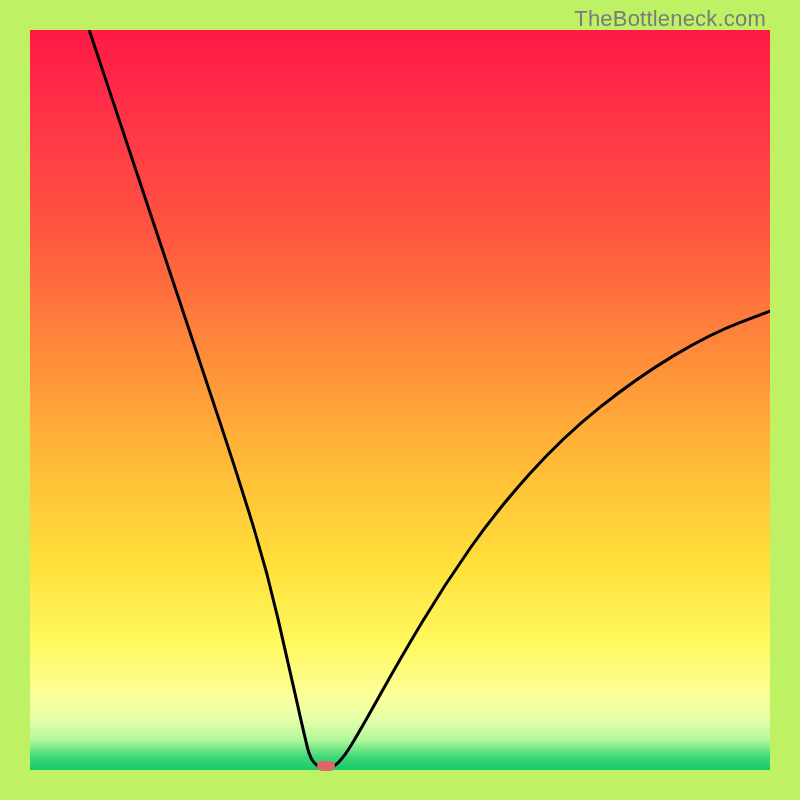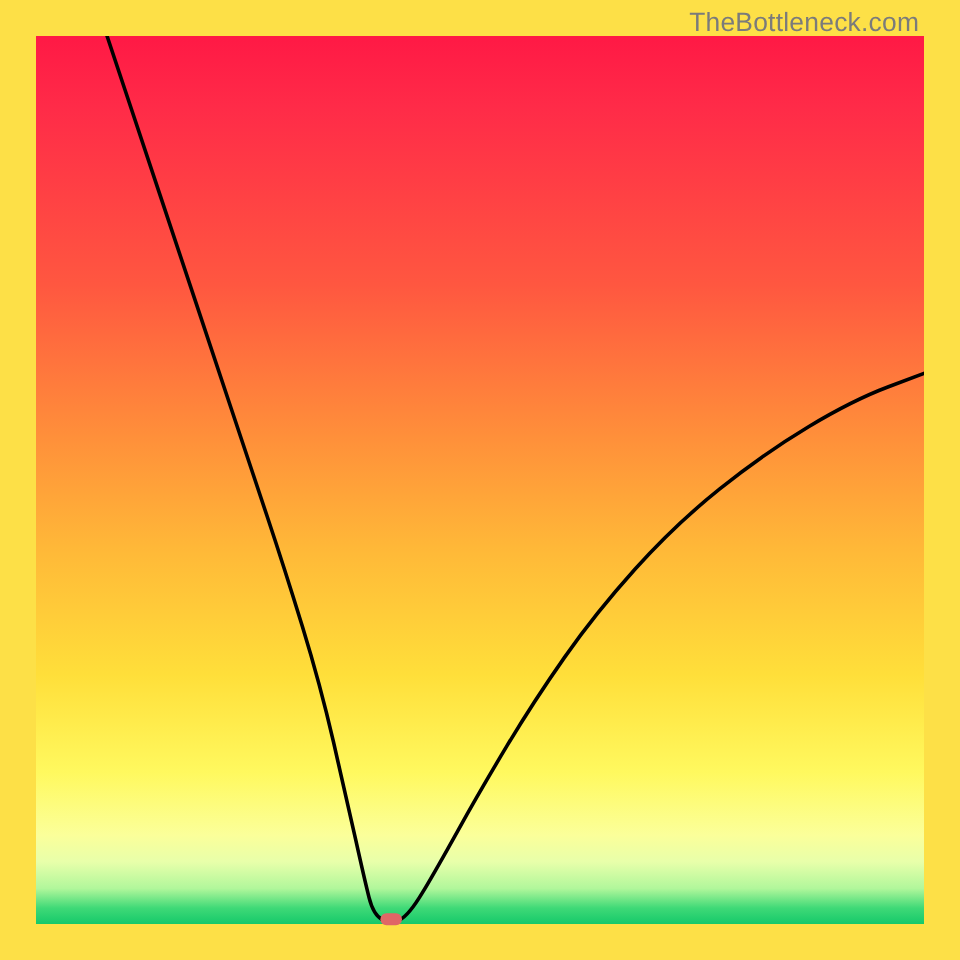--- a/index.html
+++ b/index.html
@@ -10,21 +10,21 @@
     background: #000;
     overflow: hidden;
     font-family: Arial, Helvetica, sans-serif;
   }
   .frame {
     position: absolute;
     left: 0;
     top: 0;
     width: 800px;
     height: 800px;
-    background: #fde047;
+    background: #bef264;
   }
   .plot {
     position: absolute;
     left: 30px;
     top: 30px;
     width: 740px;
     height: 740px;
     
     background: linear-gradient(
       to bottom,

